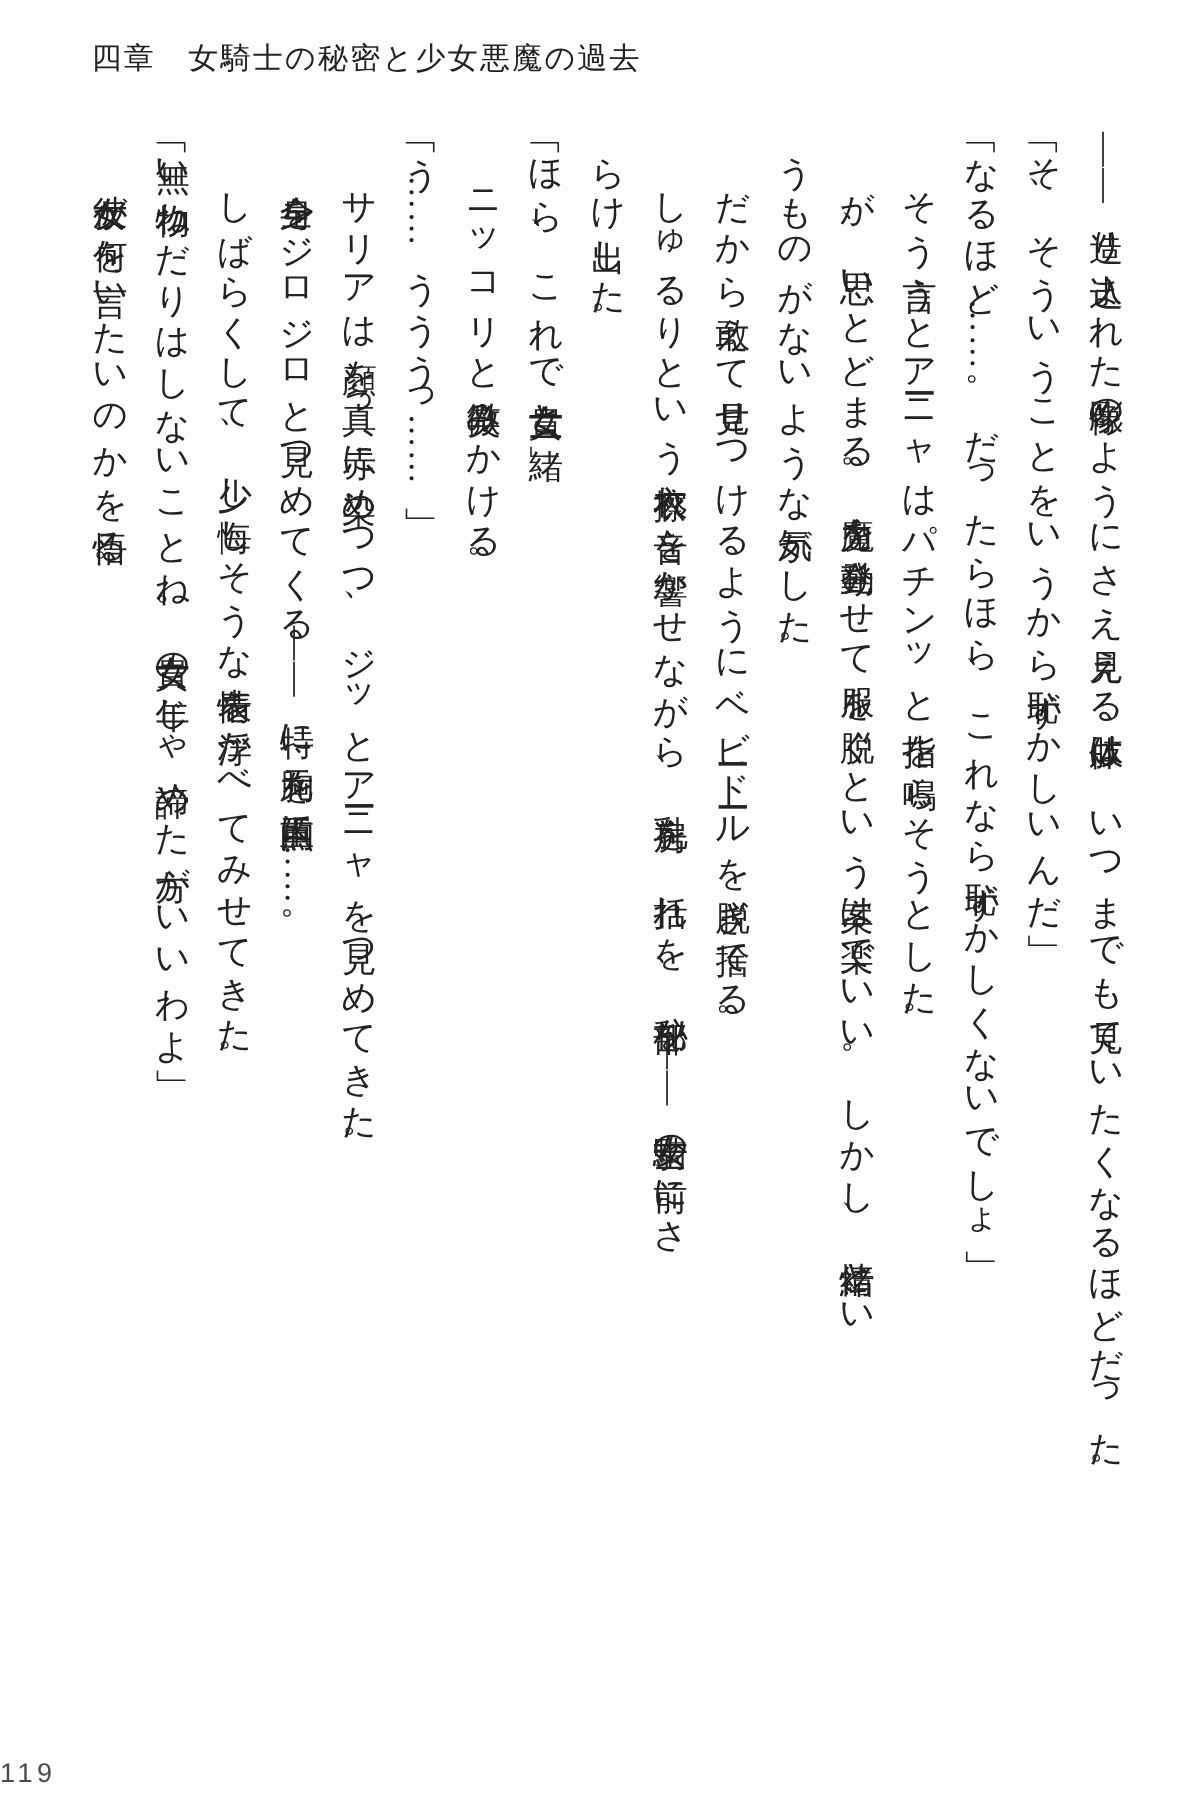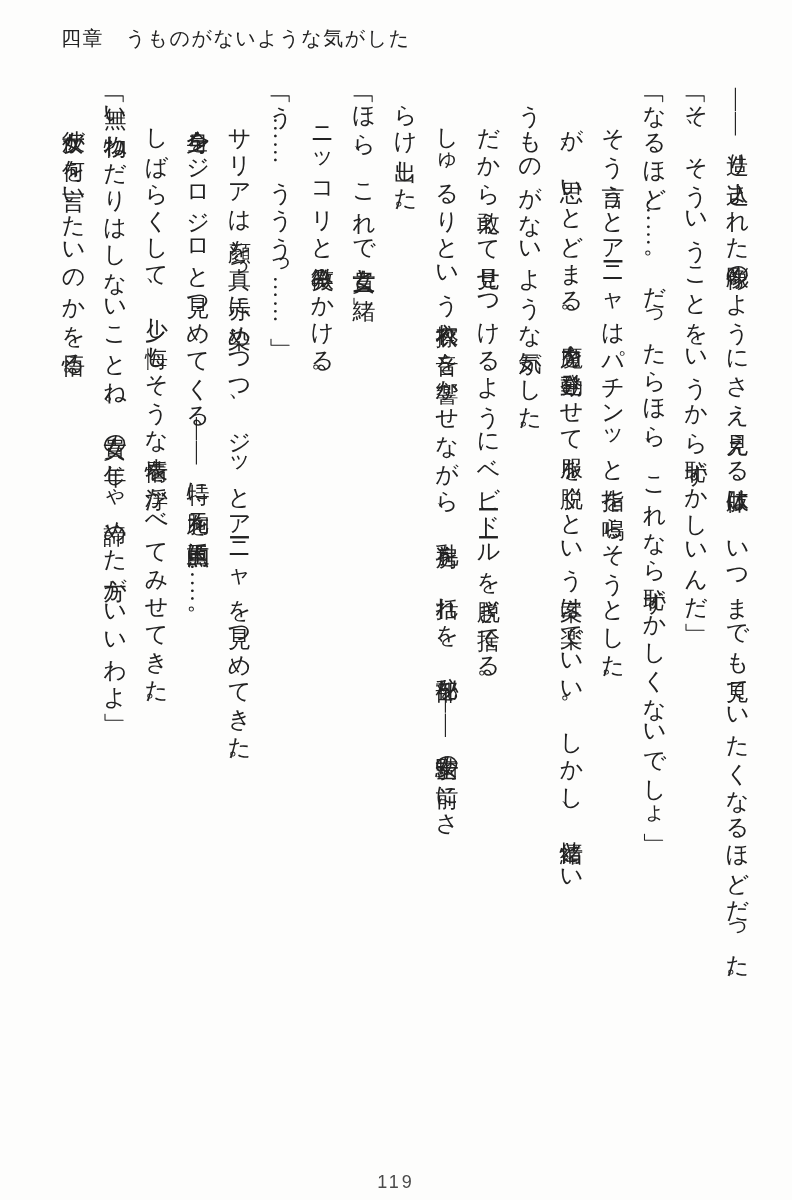--- a/index.html
+++ b/index.html
@@ -39,31 +39,30 @@
     white-space:nowrap; 
   }
   .tline.indent{
     text-indent:24.2px;
   }
   .page-number{
     position:absolute;
     left:0;
     top:1172px;
     width:100%;
-    text-align:center;
     font-size:18px;
     letter-spacing:3px;
     color:var(--pagenum-color);
     font-family:"Liberation Sans","DejaVu Sans",sans-serif;
   }
 </style>
 </head>
 <body>
 
-<div class="chapter-header">四章　うものがないような気がした</div>
+<div class="chapter-header">四章　女騎士の秘密と少女悪魔の過去</div>
 
 <div class="vtext">
     <div class="tline">――造り込まれた彫像のようにさえ見える肢体は、いつまでも見ていたくなるほどだった。</div>
     <div class="tline">「そ、そういうことをいうから恥ずかしいんだ」</div>
     <div class="tline">「なるほど……。だったらほら、これなら恥ずかしくないでしょ」</div>
     <div class="tline indent">そう言うとアーニャはパチンッと指を鳴らそうとした。</div>
     <div class="tline indent">が、思いとどまる。魔力を発動させて服を脱ぐという案は楽でいい。しかし、情緒とい</div>
     <div class="tline">うものがないような気がした。</div>
     <div class="tline indent">だから敢えて見せつけるようにベビードールを脱ぎ捨てる。</div>
     <div class="tline indent">しゅるりという衣擦れ音を響かせながら、乳房を、括れを、秘部を――女騎士の前にさ</div>

